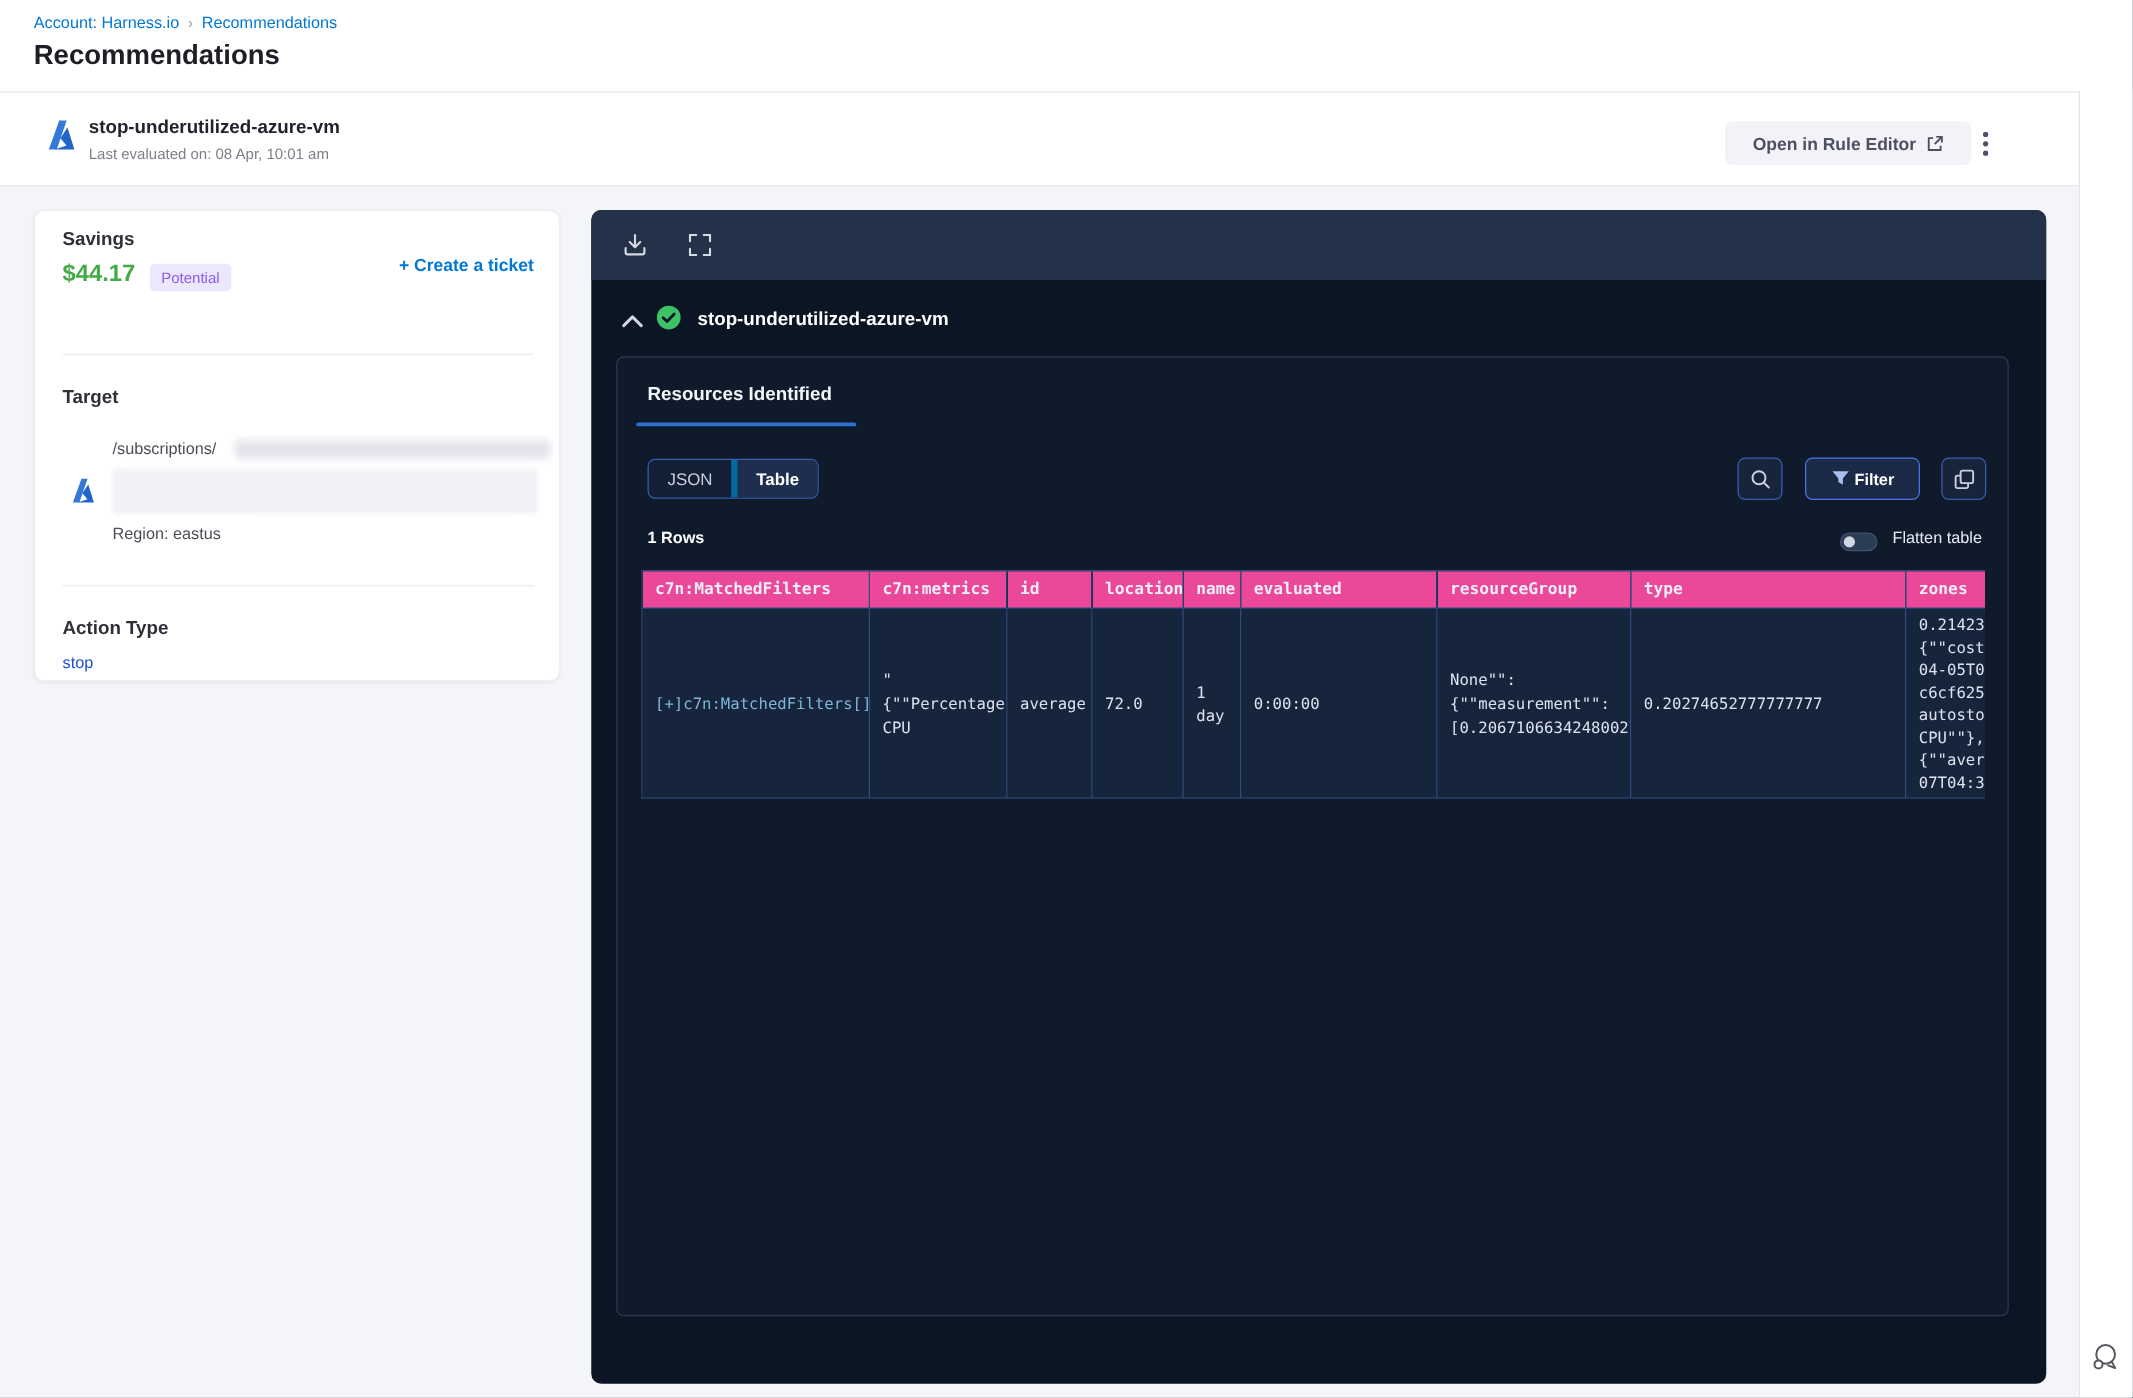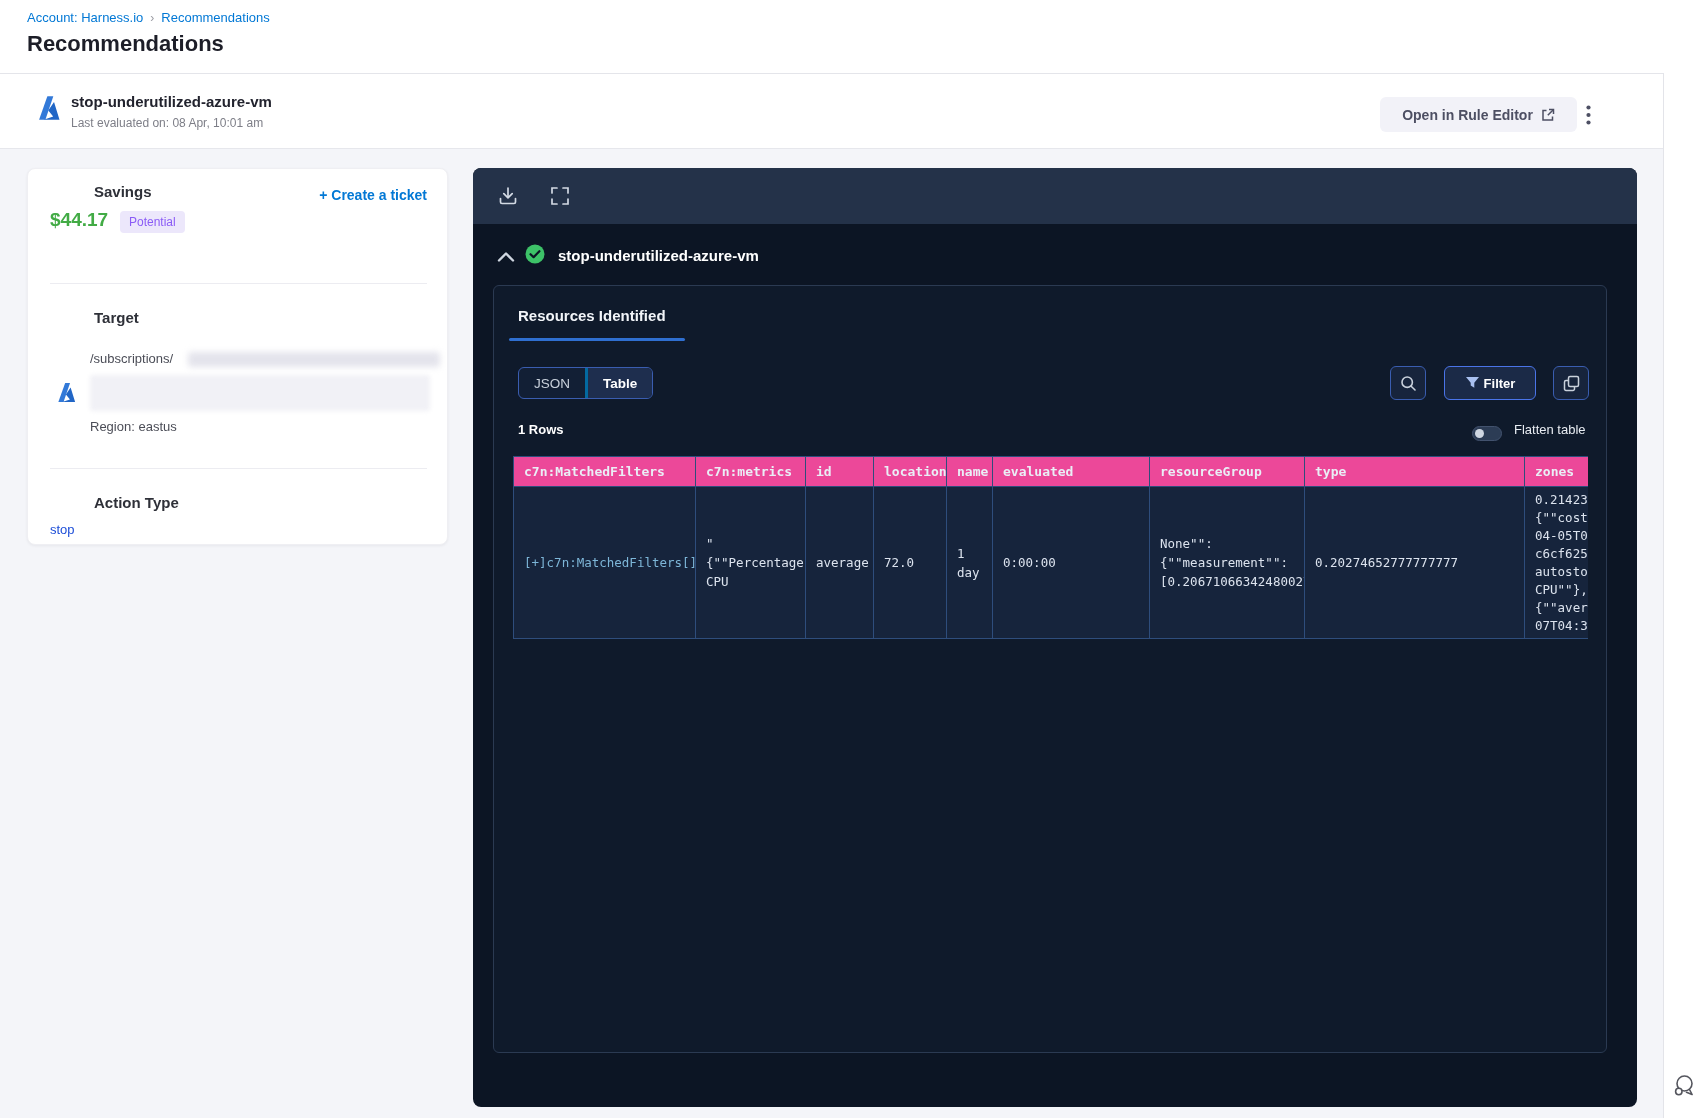--- a/index.html
+++ b/index.html
@@ -29,28 +29,28 @@
     display:flex; align-items:center; justify-content:center; gap:8px;
     font-size:14px; font-weight:bold; color:#4d4f63; cursor:pointer;
   }
   .kebab { left:1572px; top:101px; width:32px; height:28px; display:flex; align-items:center; justify-content:center; cursor:pointer; }
 
   
   .left-card {
     left:27px; top:168px; width:421px; height:377px; background:#ffffff; border:1px solid #efeff3;
     border-radius:8px; box-shadow:0 1px 3px rgba(20,20,40,.06);
   }
-  .lc-label { font-size:15px; font-weight:bold; color:#2e3038;margin-left:44px; }
+  .lc-label { font-size:15px; font-weight:bold; color:#2e3038; }
   .lc-savings { left:22px; top:14px; }
   .lc-amount { left:22px; top:40px; font-size:19px; font-weight:bold; color:#42ab45; }
   .lc-badge {
     left:92px; top:42px; background:#ece7fb; color:#8b5cf6; font-size:12px;
     padding:4px 9px; border-radius:4px;
   }
-  .lc-ticket { right:20px; top:18px; font-size:14px; font-weight:bold; color:#0278d5; cursor:pointer; }
+  .lc-ticket { right:20px; top:35px; font-size:14px; font-weight:bold; color:#0278d5; cursor:pointer; }
   .lc-div { left:22px; width:377px; height:1px; background:#ececf1; }
   .lc-div1 { top:114px; } .lc-div2 { top:299px; }
   .lc-target-label { left:22px; top:140px; }
   .lc-path { left:62px; top:182px; font-size:13px; color:#4b4d57; }
   .redact1 { left:160px; top:183px; width:252px; height:15px; background:#e4e4ec; border-radius:3px; filter:blur(3px); }
   .redact2 { left:62px; top:206px; width:340px; height:36px; background:#f1f1f6; border-radius:3px; filter:blur(2px); }
   .lc-azure-sm { left:27px; top:212px; width:23px; height:23px; }
   .lc-region { left:62px; top:250px; font-size:13px; color:#4b4d57; }
   .lc-action-label { left:22px; top:325px; }
   .lc-action-value { left:22px; top:353px; font-size:13px; color:#1d4ed8; }
@@ -63,21 +63,21 @@
   .panel-check { left:52px; top:76px; width:20px; height:20px; }
   .panel-title { left:85px; top:79px; font-size:15px; font-weight:bold; color:#ffffff; }
 
   
   .res-card { left:20px; top:117px; width:1114px; height:768px; background:#0f1a2b; border:1px solid #2b3a52; border-radius:6px; }
   .res-tab { left:24px; top:21px; font-size:15px; font-weight:bold; color:#f2f5f9; cursor:pointer; }
   .res-tab-underline { left:15px; top:52px; width:176px; height:3px; background:#2f6fd0; border-radius:2px; }
 
   .seg { left:24px; top:81px; height:32px; border:1px solid #3a5db0; border-radius:6px; display:flex; overflow:hidden; background:#121f35; }
   .seg-item { padding:0 15px; display:flex; align-items:center; font-size:13.5px; color:#c9d1dc; cursor:pointer; }
-  .seg-item.sel { background:#1e2e4e; color:#ffffff; font-weight:bold; border-left:3px solid #0369a1; }
+  .seg-item.sel { background:#1e2e4e; color:#ffffff; font-weight:bold; border-left:5px solid #0369a1; }
 
   .sq-btn { width:36px; height:34px; border:1px solid #3a5db0; border-radius:6px; background:#17243c;
             display:flex; align-items:center; justify-content:center; cursor:pointer; }
   .search-btn { left:896px; top:80px; }
   .copy-btn { left:1059px; top:80px; }
   .filter-btn {
     left:950px; top:80px; width:92px; height:34px; border:1px solid #4a74e8; border-radius:6px; background:#1b2a47;
     display:flex; align-items:center; justify-content:center; gap:4px; cursor:pointer;
     font-size:13px; font-weight:bold; color:#ffffff;
   }

